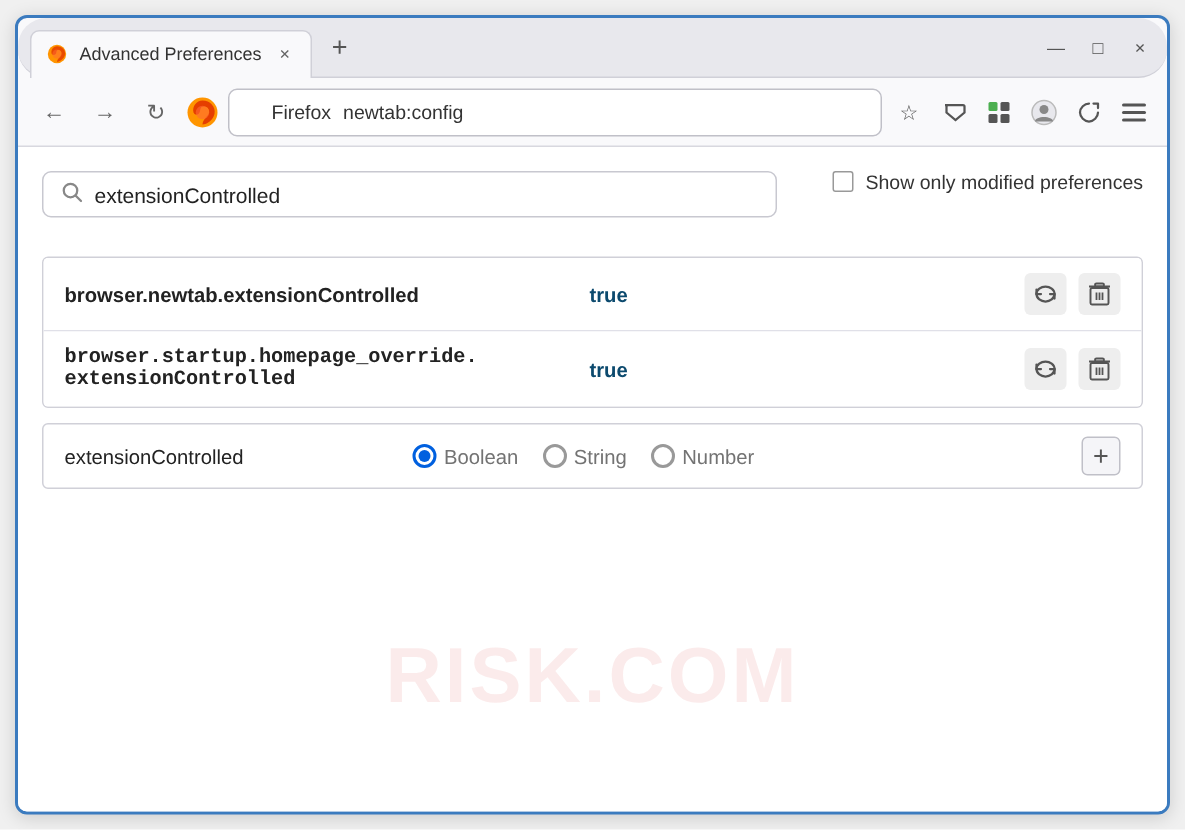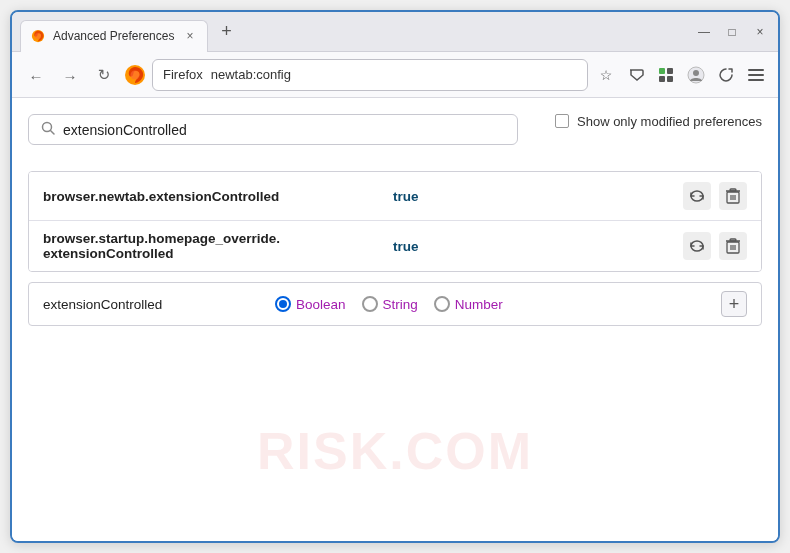--- a/index.html
+++ b/index.html
@@ -26,20 +26,21 @@
     }
 
     
     .title-bar {
       background: #e8e8ed;
       display: flex;
       align-items: center;
       padding: 0 8px;
       height: 40px;
       border-bottom: 1px solid #d0d0d8;
+      border-radius: 19px;
     }
 
     .tab {
       display: flex;
       align-items: center;
       background: #f9f9fb;
       border: 1px solid #d0d0d8;
       border-bottom: none;
       border-radius: 6px 6px 0 0;
       padding: 0 10px;
@@ -124,21 +125,21 @@
       border-radius: 4px;
     }
 
     .address-bar {
       flex: 1;
       display: flex;
       align-items: center;
       background: #fff;
       border: 1px solid #c0c0c8;
       border-radius: 6px;
-      padding: 4px 10px;
+      padding: 4px 28px;
       gap: 8px;
       height: 32px;
     }
 
     .address-text {
       font-size: 13px;
       color: #333;
     }
 
     .nav-icons {
@@ -317,21 +318,21 @@
       display: flex;
       gap: 16px;
       align-items: center;
     }
 
     .radio-option {
       display: flex;
       align-items: flex-end;
       gap: 5px;
       font-size: 13.5px;
-      color: #a21caf;
+      color: #737373;
       cursor: pointer;
     }
 
     .radio-circle {
       width: 16px;
       height: 16px;
       border-radius: 50%;
       border: 2px solid #999;
       display: flex;
       align-items: center;
@@ -487,21 +488,21 @@
               <rect x="4" y="1" width="6" height="2" rx="1" stroke="#555" stroke-width="1.3" fill="none"></rect>
               <line x1="5" y1="7" x2="5" y2="12" stroke="#555" stroke-width="1.2"></line>
               <line x1="7" y1="7" x2="7" y2="12" stroke="#555" stroke-width="1.2"></line>
               <line x1="9" y1="7" x2="9" y2="12" stroke="#555" stroke-width="1.2"></line>
             </svg>
           </div>
         </div>
       </div>
 
       <div class="result-row">
-        <div style="flex: 0 0 320px; display:flex; flex-direction:column;">
+        <div style="flex: 0 0 320px; display:flex; flex-direction:column;font-family:Liberation Mono, monospace;">
           <span class="pref-name" style="flex:none;">browser.startup.homepage_override.</span>
           <span class="pref-name" style="flex:none;">extensionControlled</span>
         </div>
         <span class="pref-value">true</span>
         <div class="row-icons">
           <div class="row-icon-btn">
             <svg width="16" height="14" viewBox="0 0 16 14">
               <path d="M2 7 C2 4 5 2 8 2 C11 2 14 4 14 7" stroke="#555" stroke-width="1.5" fill="none" stroke-linecap="round"></path>
               <path d="M14 7 C14 10 11 12 8 12 C5 12 2 10 2 7" stroke="#555" stroke-width="1.5" fill="none" stroke-linecap="round"></path>
               <path d="M2 4 L2 7 L5 7" stroke="#555" stroke-width="1.5" fill="none" stroke-linecap="round" stroke-linejoin="round"></path>

